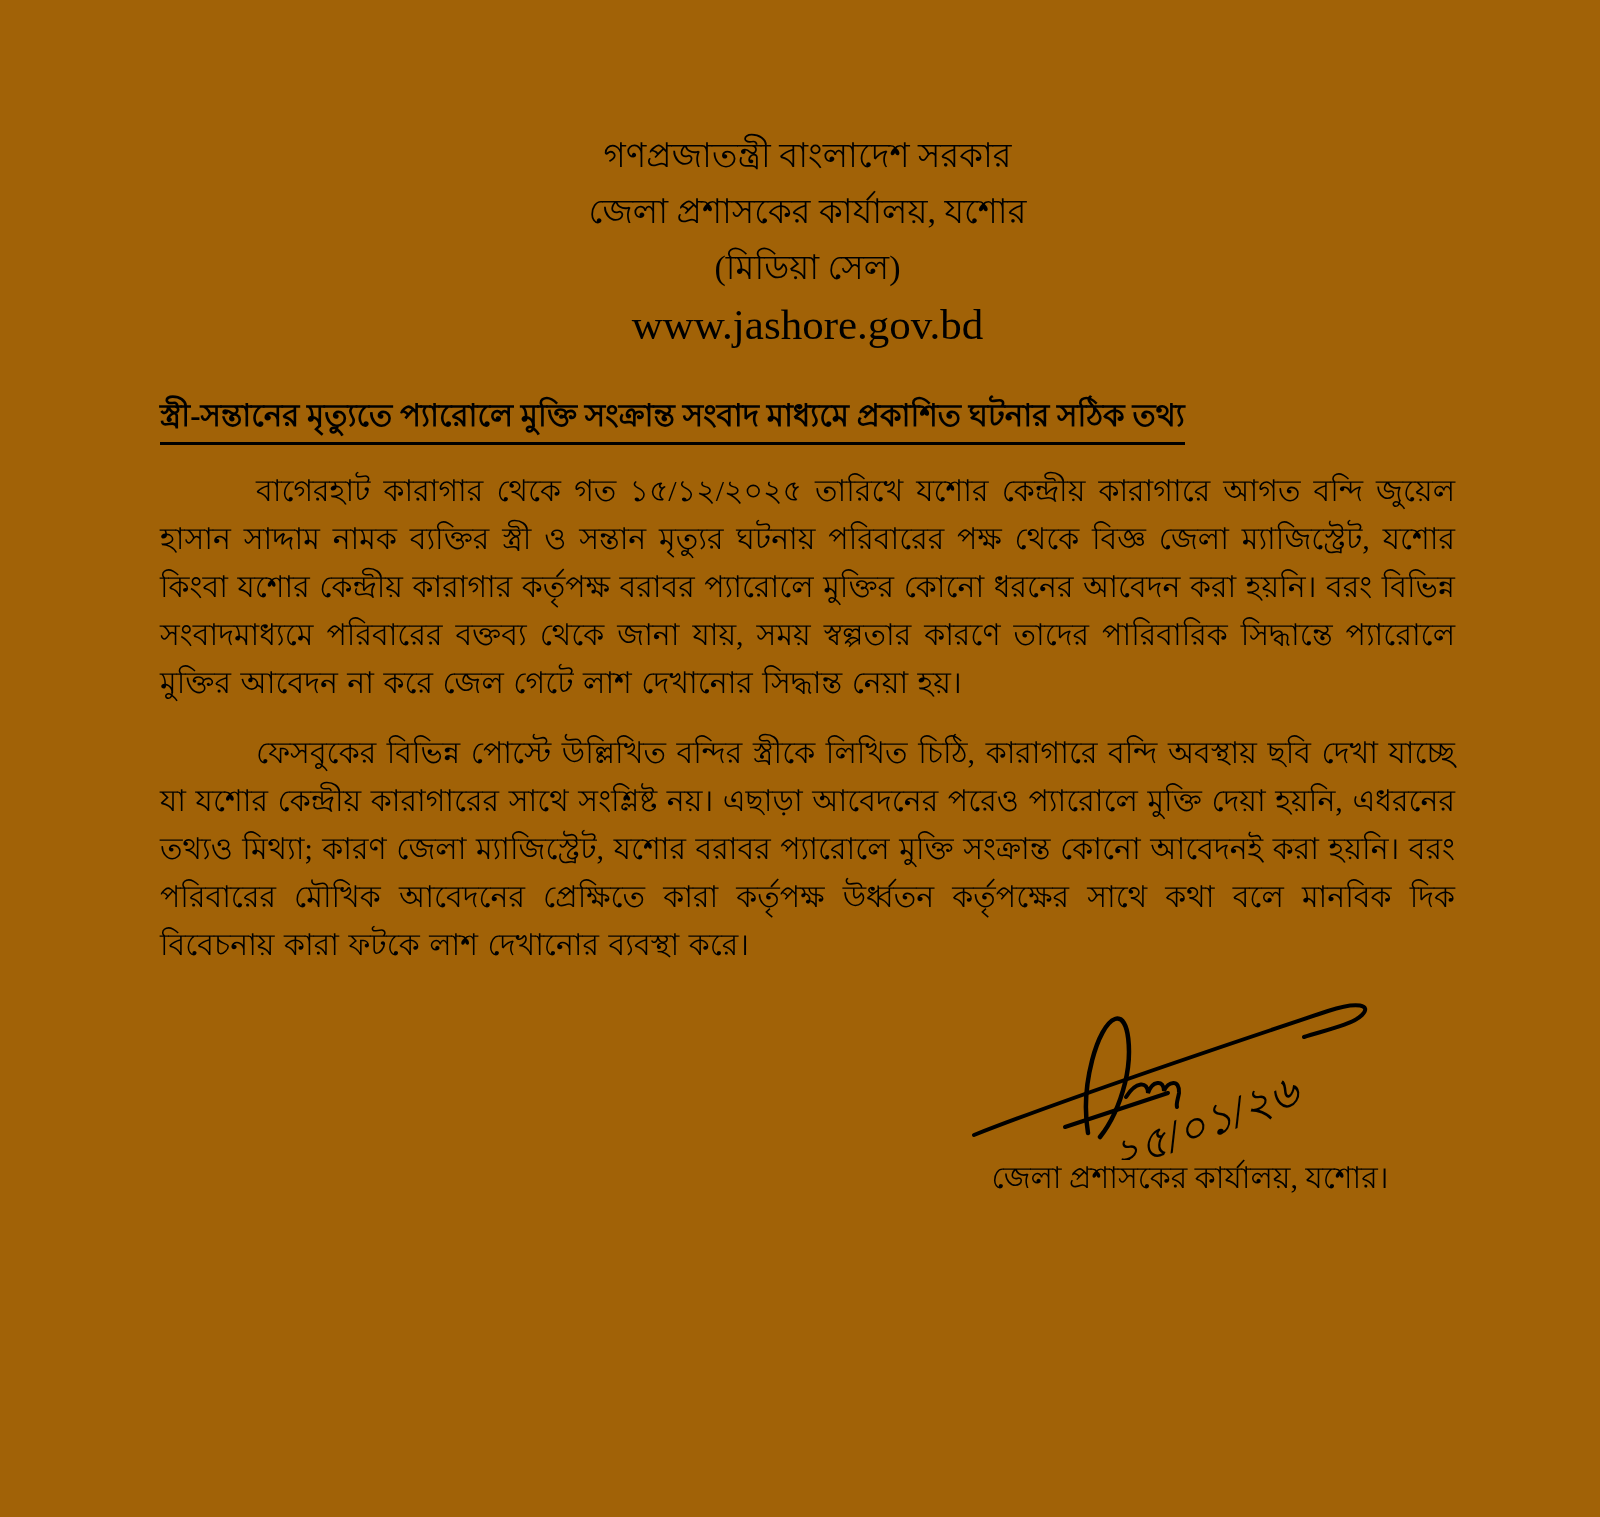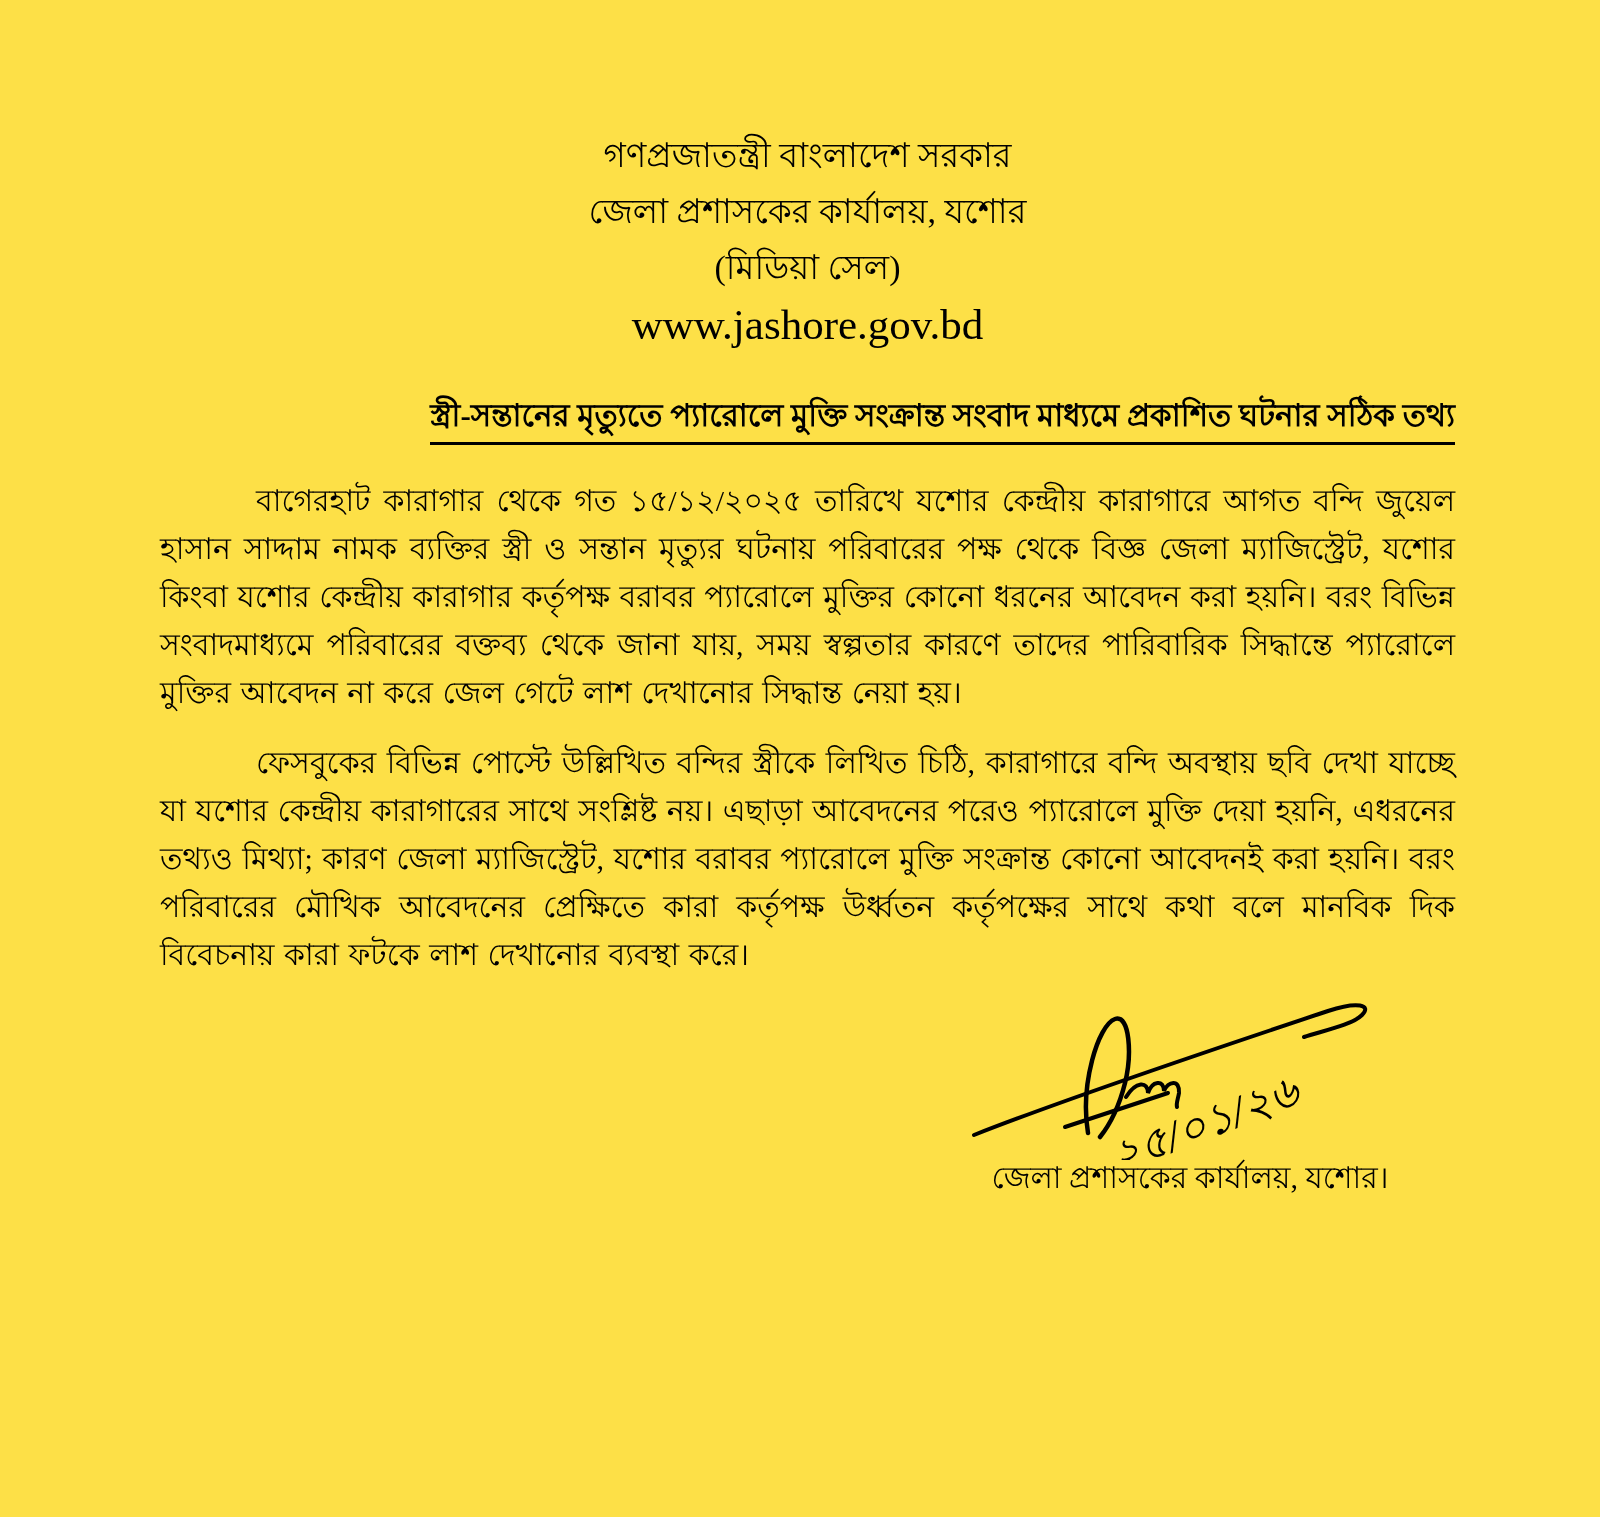--- a/index.html
+++ b/index.html
@@ -8,21 +8,21 @@
     background: #ffffff;
     width: 1600px;
     height: 1517px;
     overflow: hidden;
   }
 
   .page {
     position: relative;
     width: 1600px;
     height: 1517px;
-    background: #fde047;
+    background: #a16207;
     color: #000000;
     font-family: "Liberation Serif", serif;
     padding: 118px 145px 0 160px;
   }
 
   
   .letterhead {
     text-align: center;
     margin-top: 10px;
   }
@@ -32,35 +32,35 @@
     font-family: "Liberation Serif", serif;
   }
   .letterhead .url-line {
     font-size: 43px;
     line-height: 58px;
     font-family: "Liberation Serif", "DejaVu Serif", serif;
   }
 
   
   .doc-title-wrap {
-    text-align: right;
+    text-align: left;
     margin-top: 42px;
   }
   .doc-title {
     display: inline-block;
     font-size: 31px;
     font-weight: bold;
     border-bottom: 3px solid #000;
     padding-bottom: 6px;
     line-height: 40px;
   }
 
   
   .body-text {
-    margin-top: 32px;
+    margin-top: 22px;
     font-family: Liberation Serif, serif;
   }
   .body-text p {
     font-size: 30px;
     line-height: 48px;
     text-align: justify;
     text-indent: 96px;
     margin-bottom: 22px;
     word-spacing: 2px;
   }

